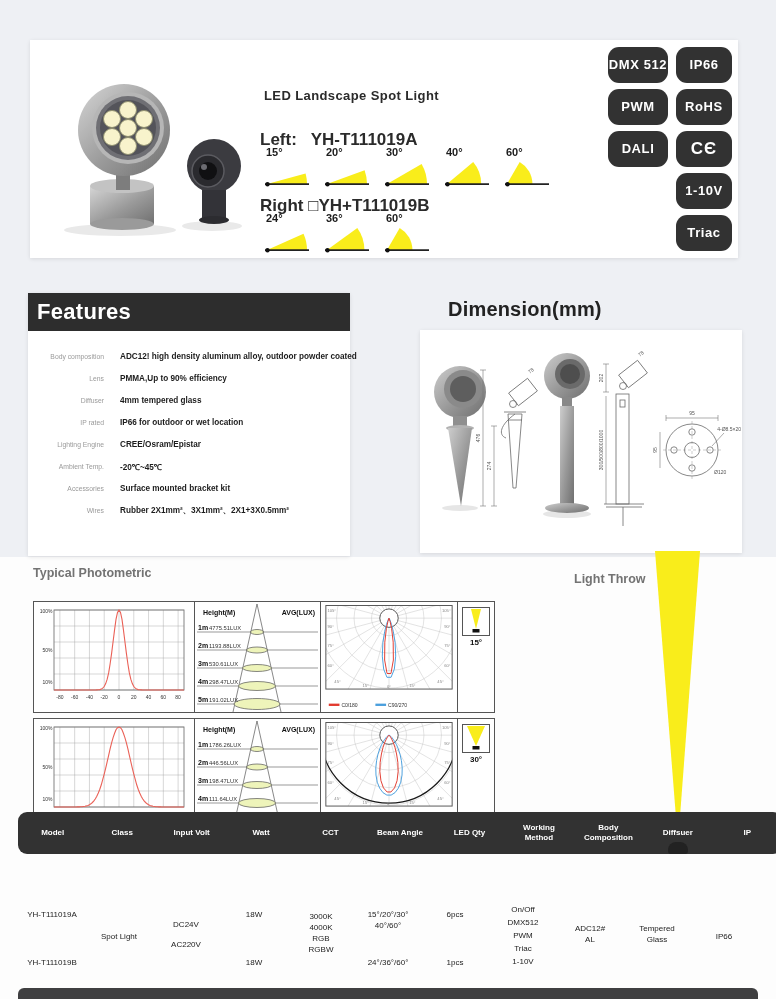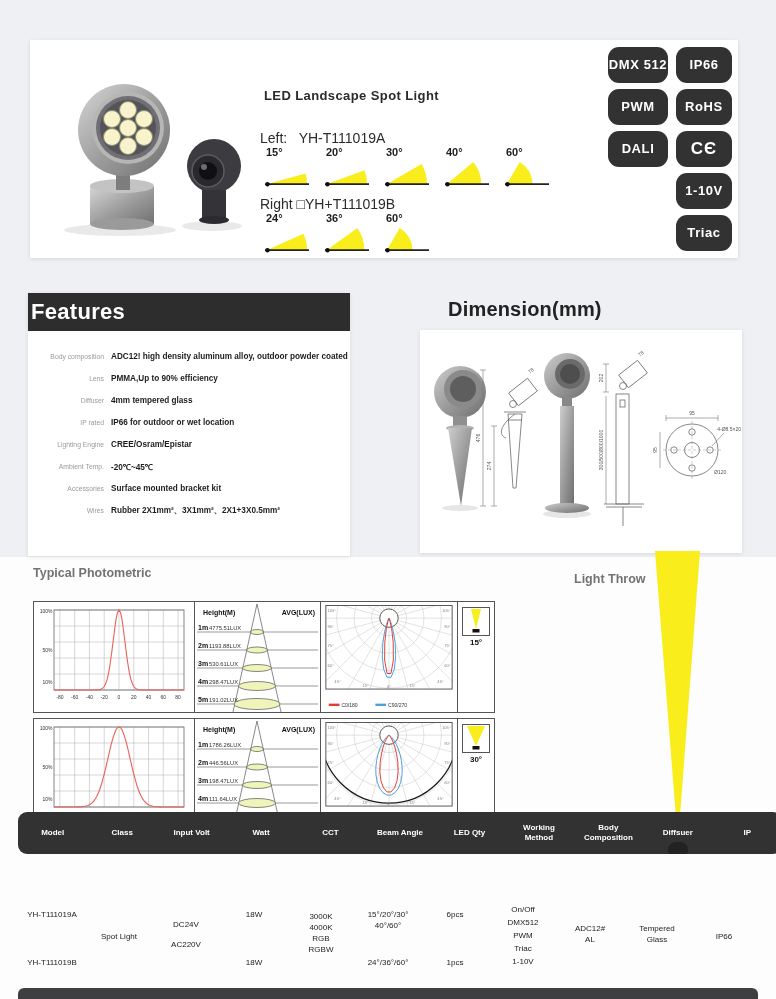--- a/index.html
+++ b/index.html
@@ -3,39 +3,39 @@
 <meta charset="utf-8">
 <style>
   html,body{margin:0;padding:0}
   body{width:776px;height:999px;position:relative;background:#eef0f4;
        font-family:"Liberation Sans",sans-serif;overflow:hidden;color:#222}
   .abs{position:absolute}
   .lower-bg{left:0;top:557px;width:776px;height:442px;background:#fdfdfd}
   .card{position:absolute;background:#fff;box-shadow:0 1px 4px rgba(0,0,0,.10)}
   .card-product{left:30px;top:40px;width:708px;height:218px}
   .product-title{left:234px;top:48px;font-size:13px;font-weight:bold;color:#2b2b2b;letter-spacing:.4px}
-  .model-label{font-size:14px;font-weight:normal;color:#2b2b2b;white-space:pre}
+  .model-label{font-size:17px;font-weight:bold;color:#2b2b2b;white-space:pre}
   .lbl-left{left:230px;top:90px}
   .lbl-right{left:230px;top:156px}
   .angles-row{position:absolute;height:44px}
   .angles-left{left:230px;top:106px;width:470px}
   .angles-right{left:230px;top:172px;width:300px}
   .angle-item{position:absolute;top:0;width:56px;height:44px}
   .angle-label{position:absolute;left:2px;top:0;font-size:11px;font-weight:bold;color:#1d1d1d}
   .beam-wedge{position:absolute;left:0;top:12px}
   .badge{position:absolute;background:#323232;border-radius:11px;color:#fff;font-weight:bold;
          display:flex;align-items:center;justify-content:center;text-align:center;
          font-size:13px;letter-spacing:.6px;line-height:1.05}
   .badge-ce{font-size:17px;letter-spacing:1px}
   .features-panel{left:28px;top:293px;width:322px;height:263px}
   .features-header{position:absolute;left:0;top:0;width:322px;height:38px;background:#2d2d2d;
         color:#fff;display:flex;align-items:center}
-  .features-header span{font-size:22px;font-weight:bold;margin-left:3px;letter-spacing:.3px}
+  .features-header span{font-size:22px;font-weight:bold;margin-left:9px;letter-spacing:.3px}
   .features-rows{position:absolute;left:0;top:52px;width:322px}
-  .f-row{display:grid;grid-template-columns:76px 1fr;column-gap:7px;height:22px;align-items:center}
+  .f-row{display:grid;grid-template-columns:76px 1fr;column-gap:16px;height:22px;align-items:center}
   .f-label{font-size:6.8px;color:#9a9a9a;text-align:right}
   .f-value{font-size:8.2px;font-weight:bold;color:#1c1c1c;white-space:nowrap}
   .dim-title{left:448px;top:298px;font-size:20px;font-weight:bold;color:#222;letter-spacing:.2px}
   .dim-panel{left:420px;top:330px;width:322px;height:223px}
   .section-label{font-size:12.5px;font-weight:bold;color:#737373}
   .ph-title{left:33px;top:566px}
   .throw-label{left:574px;top:572px}
   .ph-row{position:absolute;left:33px;width:460px;height:110px;border:1px solid #555;
           background:#fff;display:flex}
   .ph-row1{top:601px}.ph-row2{top:718px}

